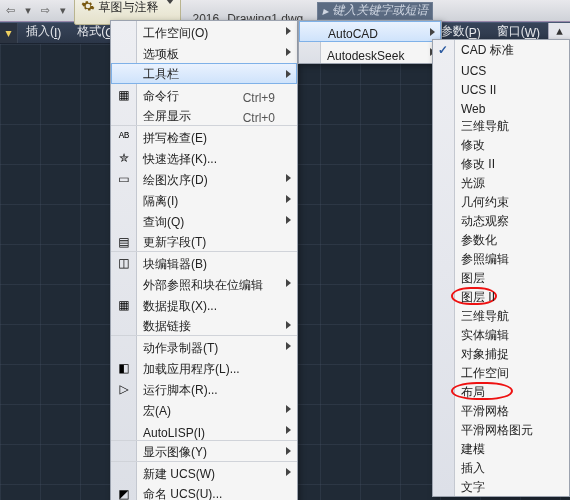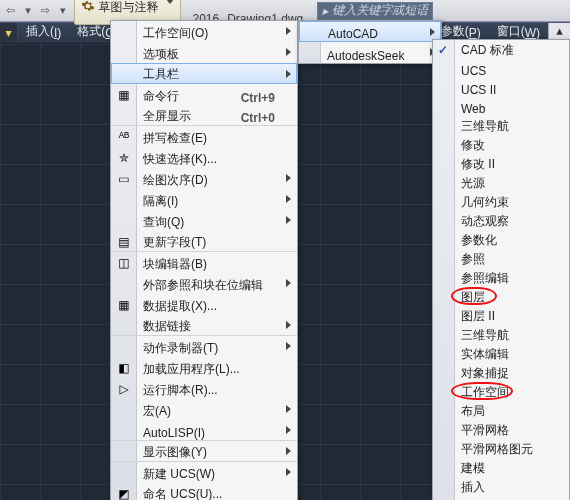--- a/index.html
+++ b/index.html
@@ -26,21 +26,21 @@
     background-image: linear-gradient(rgba(80,95,115,.25) 1px, transparent 1px),
                       linear-gradient(90deg, rgba(80,95,115,.25) 1px, transparent 1px);
     background-size: 40px 40px; }
   
   .ctx-menu { position: absolute; background: #f5f5f5; border: 1px solid #9ca3af; box-shadow: 2px 2px 6px rgba(0,0,0,.35); }
   .ctx-menu .iconcol { position:absolute; left:0; top:0; bottom:0; width:26px; background: linear-gradient(#edeef2,#dcdfe6); border-right:1px solid #c4c8d0; }
   .ctx-items { position: relative; }
   .ctx-item { display: flex; align-items: flex-end; height: 21px; padding-left: 32px; padding-right: 22px; position: relative; white-space: nowrap; }
   .ctx-item.group-end { border-bottom: 1px solid #d0d3d9; }
   .ctx-item .lbl { color: #222; flex: 1; }
-  .ctx-item .shortcut { color: #555; margin-left: 32px; font-weight: bold; }
+  .ctx-item .shortcut { color: #555; margin-left: 32px; }
   .ctx-item .sub { position: absolute; right: 6px; top: 6px; width: 0; height: 0; border-top: 4px solid transparent; border-bottom: 4px solid transparent; border-left: 5px solid #444; }
   .ctx-item .ico { position: absolute; left: 4px; top: 2px; width: 18px; height: 17px; display:flex; align-items:center; justify-content:center; }
   .ctx-item.hover { background: linear-gradient(#eaf2fe,#cfe3fb); border: 1px solid #7fb1e8; padding-left: 31px; padding-right: 21px; height: 21px; }
   .ctx-item.hover .sub { right: 5px; }
   
   .menu1 { top: 20px; left: 110px; width: 188px; }
   .menu2 { top: 20px; left: 298px; width: 144px; }
   .menu3 { top: 39px; left: 432px; width: 138px; }
   .menu2 .ctx-item, .menu3 .ctx-item { padding-left: 28px; }
   .menu2 .iconcol, .menu3 .iconcol { width: 22px; }
@@ -240,23 +240,20 @@
       <div class="ctx-item">
         <span class="lbl">几何约束</span>
       </div>
       <div class="ctx-item">
         <span class="lbl">动态观察</span>
       </div>
       <div class="ctx-item">
         <span class="lbl">参数化</span>
       </div>
       <div class="ctx-item">
-        <span class="lbl">参照</span>
-      </div>
-      <div class="ctx-item">
         <span class="lbl">参照编辑</span>
       </div>
       <div class="ctx-item">
         <span class="lbl">图层</span>
       </div>
       <div class="red-circle rc1" style="left: 18px; top: 247px;"></div>
       <div class="ctx-item">
         <span class="lbl">图层 II</span>
       </div>
       <div class="ctx-item">

